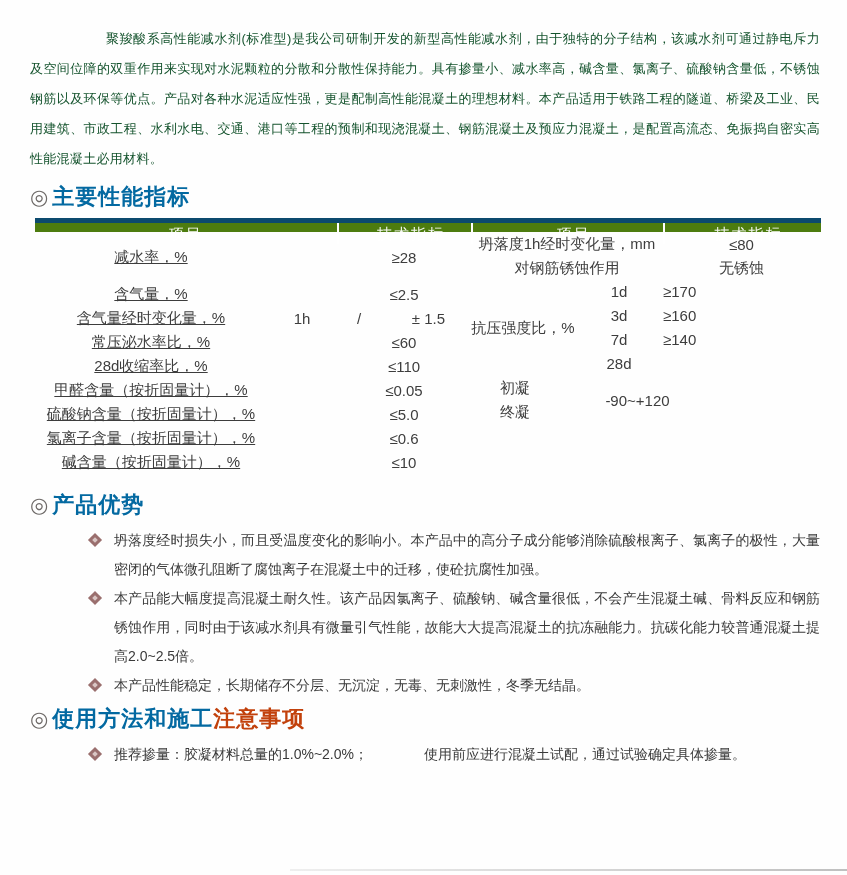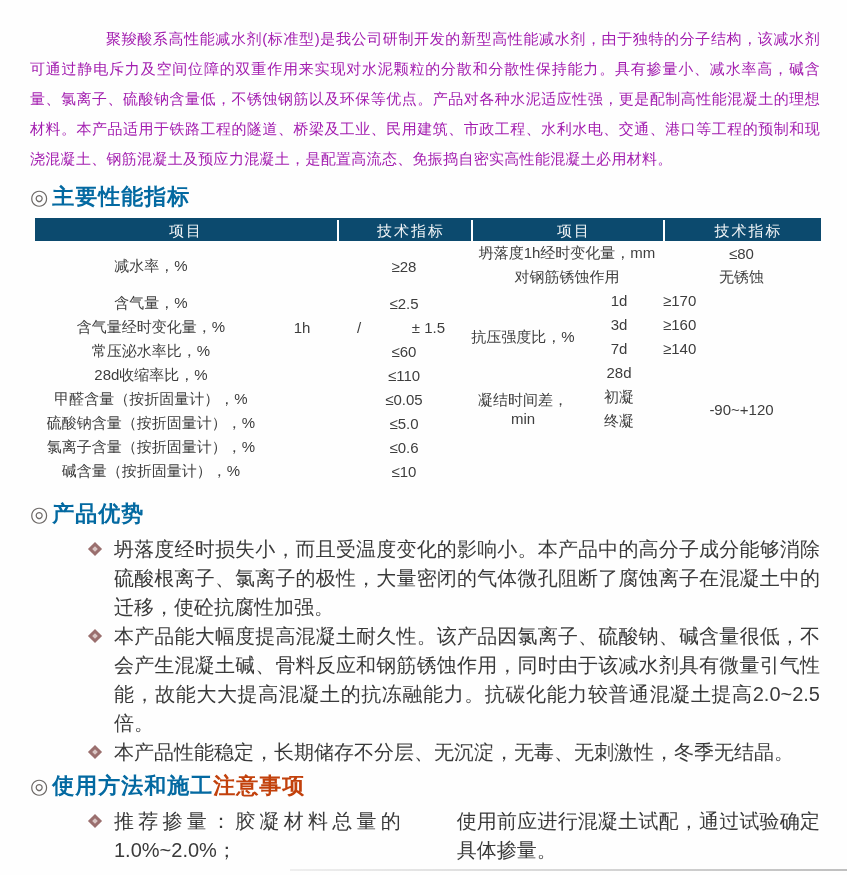--- a/index.html
+++ b/index.html
@@ -8,25 +8,25 @@
     background:#fefefe;
     color:#3d3d3d;
     font-family:"Liberation Sans","DejaVu Sans",sans-serif;
     overflow:hidden;
     position:relative;
   }
   .page { padding:24px 27px 0 30px; }
 
   
   .intro {
-    font-size:15px;
+    font-size:13px;
     line-height:30px;
     text-align:justify;
     text-indent:76px;
-    color:#a21caf;
+    color:#14532d;
     margin-bottom:10px;
     letter-spacing:0.3px;
   }
 
   
   .sec-heading {
     display:flex;
     align-items:center;
     font-size:22px;
     font-weight:bold;
@@ -37,40 +37,40 @@
   .sec-heading .sec-title { color:#0369a1; letter-spacing:1px; }
   .sec-heading .sec-title-tail { color:#c2410c; letter-spacing:1px; }
   .mt18 { margin-top:18px; }
   .mt6  { margin-top:6px; }
 
   
   .tbl { width:786px; margin-left:5px; font-size:15px; }
   .tbl-head {
     display:grid;
     grid-template-columns:302px 134px 192px 157px;
-    background:#0c4a6e;
-    border-top:2px solid #0c4a6e;
-    height:23px;
+    background:#4d7c0f;
+    border-top:5px solid #0c4a6e;
+    height:14px;
   }
   .th {
     color:rgba(255,255,255,0.95);
     text-align:center;
     line-height:21px;
     letter-spacing:2px;
   }
   .th + .th { border-left:2px solid #fff;padding-left:12px; }
 
   .tbl-body { display:flex; }
   .half-left  { width:436px; }
   .half-right { width:349px; }
 
   .lrow { display:flex; align-items:center; }
   .h48 { height:50px; }
   .h24 { height:24px; }
-  .l-label { width:232px; text-align:center; }
+  .l-label { width:232px; text-align:center;text-decoration:underline; }
   .l-time  { width:70px;  text-align:center; }
   .l-val   { width:134px; text-align:center; }
   .l-val.split { display:flex; justify-content:space-between; padding:0 26px 0 20px; }
 
   .rrow { display:flex; align-items:center; }
   .r-label { width:192px; text-align:center; }
   .r-label.two-line { line-height:22px; }
   .r-val   { width:157px; text-align:center; }
 
   .rgroup { display:flex; align-items:stretch; }
@@ -93,21 +93,21 @@
     flex:none;
   }
   .diamond::after {
     content:"";
     position:absolute;
     left:3px; top:3px; right:3px; bottom:3px;
     background:#d9c6c4;
   }
   .bullet-text {
     flex:1;
-    font-size:20px;
+    font-size:14px;
     line-height:29px;
     text-align:justify;
     color:#3a3a3a;
   }
   .usage-text { display:flex; }
   .usage-right { margin-left:56px; }
 
   
   .scan-line {
     position:absolute;
@@ -208,21 +208,20 @@
             <div>28d</div>
           </div>
           <div class="g-vals">
             <div>≥170</div>
             <div>≥160</div>
             <div>≥140</div>
           </div>
         </div>
 
         <div class="rgroup">
-          <div class="g-label">凝结时间差，min</div>
           <div class="g-sub">
             <div>初凝</div>
             <div>终凝</div>
           </div>
           <div class="g-vals single">-90~+120</div>
         </div>
       </div>
 
     </div>
   </div>

